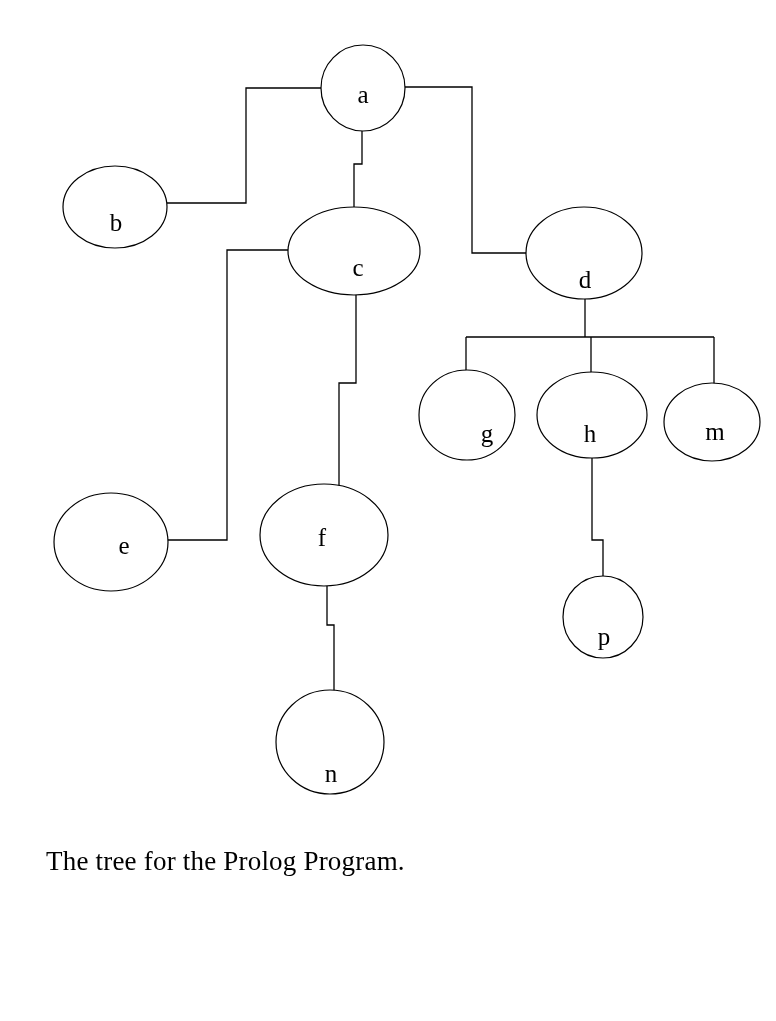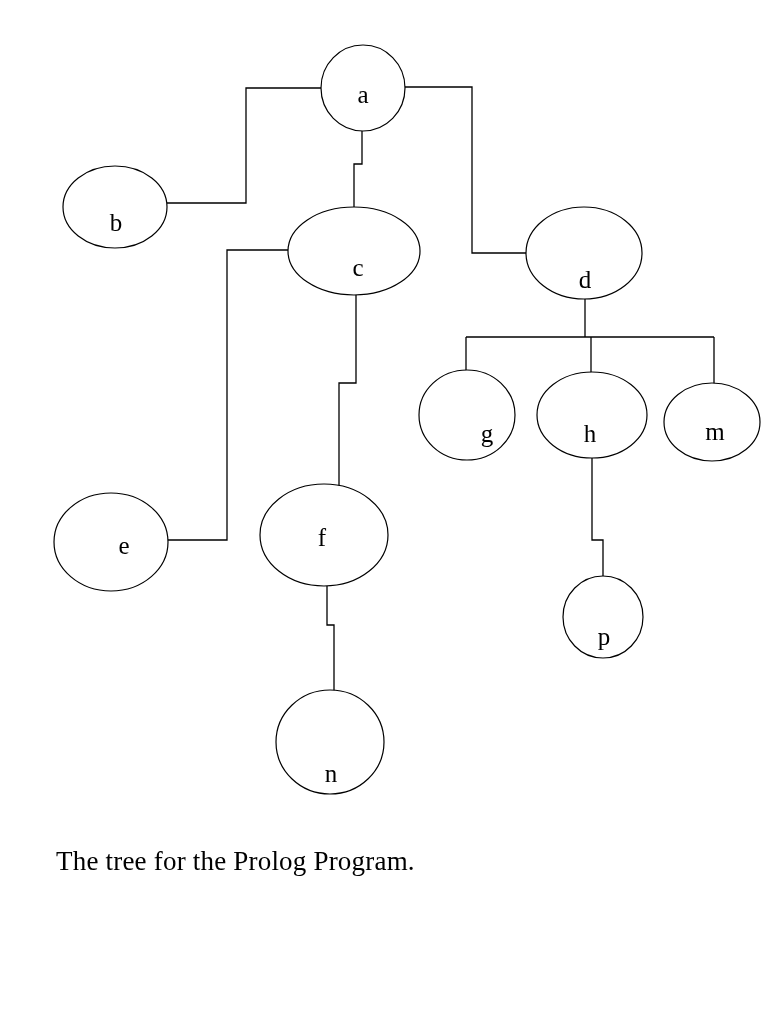--- a/index.html
+++ b/index.html
@@ -118,15 +118,15 @@
           <ellipse cx="330" cy="742" rx="54" ry="52" class="node-shape"></ellipse>
           <text x="331" y="782" class="node-label">n</text>
         </g>
         <g>
           <ellipse cx="603" cy="617" rx="40" ry="41" class="node-shape"></ellipse>
           <text x="604" y="645" class="node-label">p</text>
         </g>
       </g>
   </svg>
 
-  <div class="caption" id="caption-el" style="left: 56px; top: 846px; font-family: Liberation Serif, serif;">The tree for the Prolog Program.</div>
+  <div class="caption" id="caption-el" style="left: 46px; top: 846px; font-family: Liberation Serif, serif;">The tree for the Prolog Program.</div>
 
 </div>
 
 </body></html>

